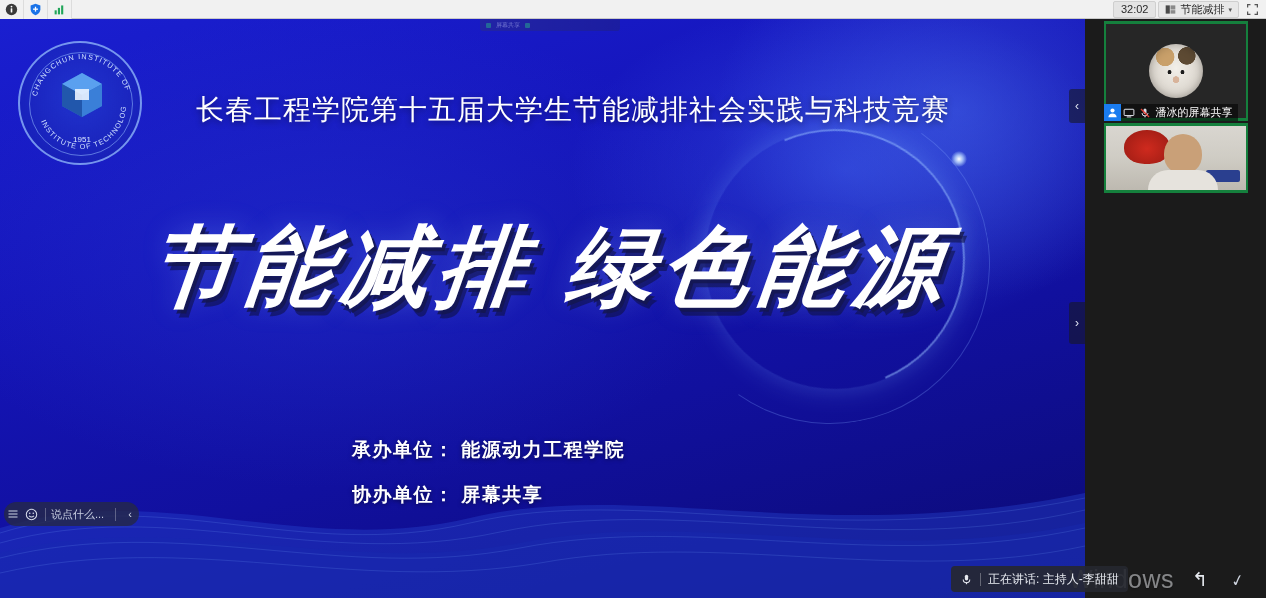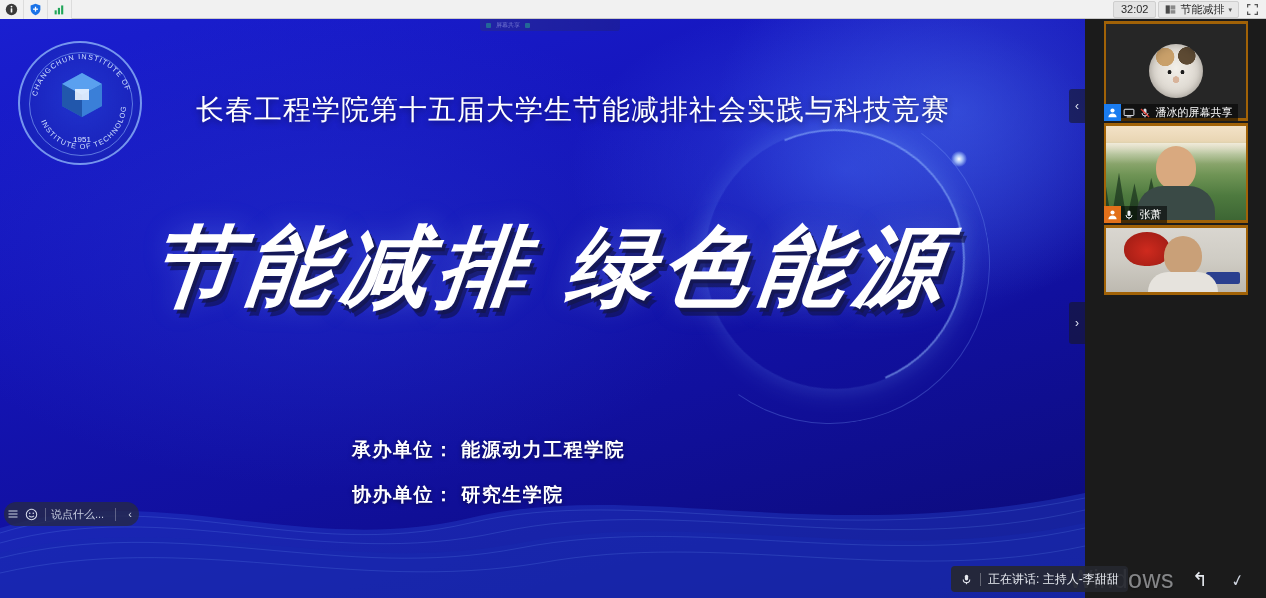--- a/index.html
+++ b/index.html
@@ -152,21 +152,21 @@
     color: #dfe4f0; font-size: 12px; border-radius: 3px 0 0 3px;
   }
 
   
   .panel {
     position: absolute; right: 0; top: 19px; width: 181px; height: 579px;
     background: #1b1b1b;
   }
   .tile {
     position: relative; width: 144px; height: 100px; margin: 2px auto 1px auto;
-    background: #a16207; overflow: hidden;
+    background: #15803d; overflow: hidden;
   }
   .tile-inner { position: absolute; inset: 3px 2px 3px 2px; overflow: hidden; background: #111; }
   .badges {
     position: absolute; left: 0; bottom: 0; height: 17px; display: flex; align-items: center;
     background: rgba(0,0,0,.55); padding-right: 5px; max-width: 100%;
   }
   .bg-person {
     width: 17px; height: 17px; display: flex; align-items: center; justify-content: center; flex: none;
   }
   .bg-person.blue { background: #1a7cf0; }
@@ -367,21 +367,21 @@
           </g>
         </svg>
       </div>
     </div>
 
     <div class="slide-title">长春工程学院第十五届大学生节能减排社会实践与科技竞赛</div>
     <div class="headline">节能减排  绿色能源</div>
 
     <div class="orgs">
       <div class="org-line">承办单位： 能源动力工程学院</div>
-      <div class="org-line">协办单位： 研究生学院</div>
+      <div class="org-line">协办单位： 屏幕共享</div>
     </div>
 
 
     <div class="chatbar">
       <div class="cb-ico">
         <svg width="12" height="12" viewBox="0 0 16 16" stroke="#cfd5e6" stroke-width="1.4">
             <path d="M2 4h12M2 8h12M2 12h12"></path>
           </svg>
       </div>
       <div class="cb-ico">
@@ -428,45 +428,20 @@
               <rect x="6" y="2" width="4" height="7.2" rx="2" fill="#d8dce5"></rect>
               <path d="M4 8a4 4 0 0 0 8 0" fill="none" stroke="#d8dce5" stroke-width="1.3"></path>
               <rect x="7.3" y="11.4" width="1.4" height="2.4" fill="#d8dce5"></rect>
               <path d="M2.6 2.6 L13.4 13.4" stroke="#e03c32" stroke-width="1.8"></path>
             </svg>
         </div>
         <span class="tile-name">潘冰的屏幕共享</span>
       </div>
     </div>
 
-    <div class="tile">
-      <div class="tile-inner">
-        <div class="ph-nature"></div>
-        <div class="person">
-          <div class="p-head" style="width:40px;height:44px;background:#d9a97f;"></div>
-          <div class="p-body" style="width:78px;height:34px;background:#3a4a46;"></div>
-        </div>
-      </div>
-      <div class="badges">
-        <div class="bg-person orange">
-          <svg width="11" height="11" viewBox="0 0 16 16">
-              <circle cx="8" cy="5" r="3" fill="#fff"></circle>
-              <path d="M2 15c0-3.3 2.7-5.4 6-5.4s6 2.1 6 5.4z" fill="#fff"></path>
-            </svg>
-        </div>
-        <div class="bg-ico">
-          <svg width="12" height="12" viewBox="0 0 16 16">
-              <rect x="6" y="2" width="4" height="7.2" rx="2" fill="#e9ecf2"></rect>
-              <path d="M4 8a4 4 0 0 0 8 0" fill="none" stroke="#e9ecf2" stroke-width="1.3"></path>
-              <rect x="7.3" y="11.4" width="1.4" height="2.4" fill="#e9ecf2"></rect>
-            </svg>
-        </div>
-        <span class="tile-name">张萧</span>
-      </div>
-    </div>
 
 
 
 
     <div class="tile" style="height:70px;">
       <div class="tile-inner">
         <div class="ph-last">
           <div class="redobj"></div>
           <div class="bluebox"></div>
         </div>

